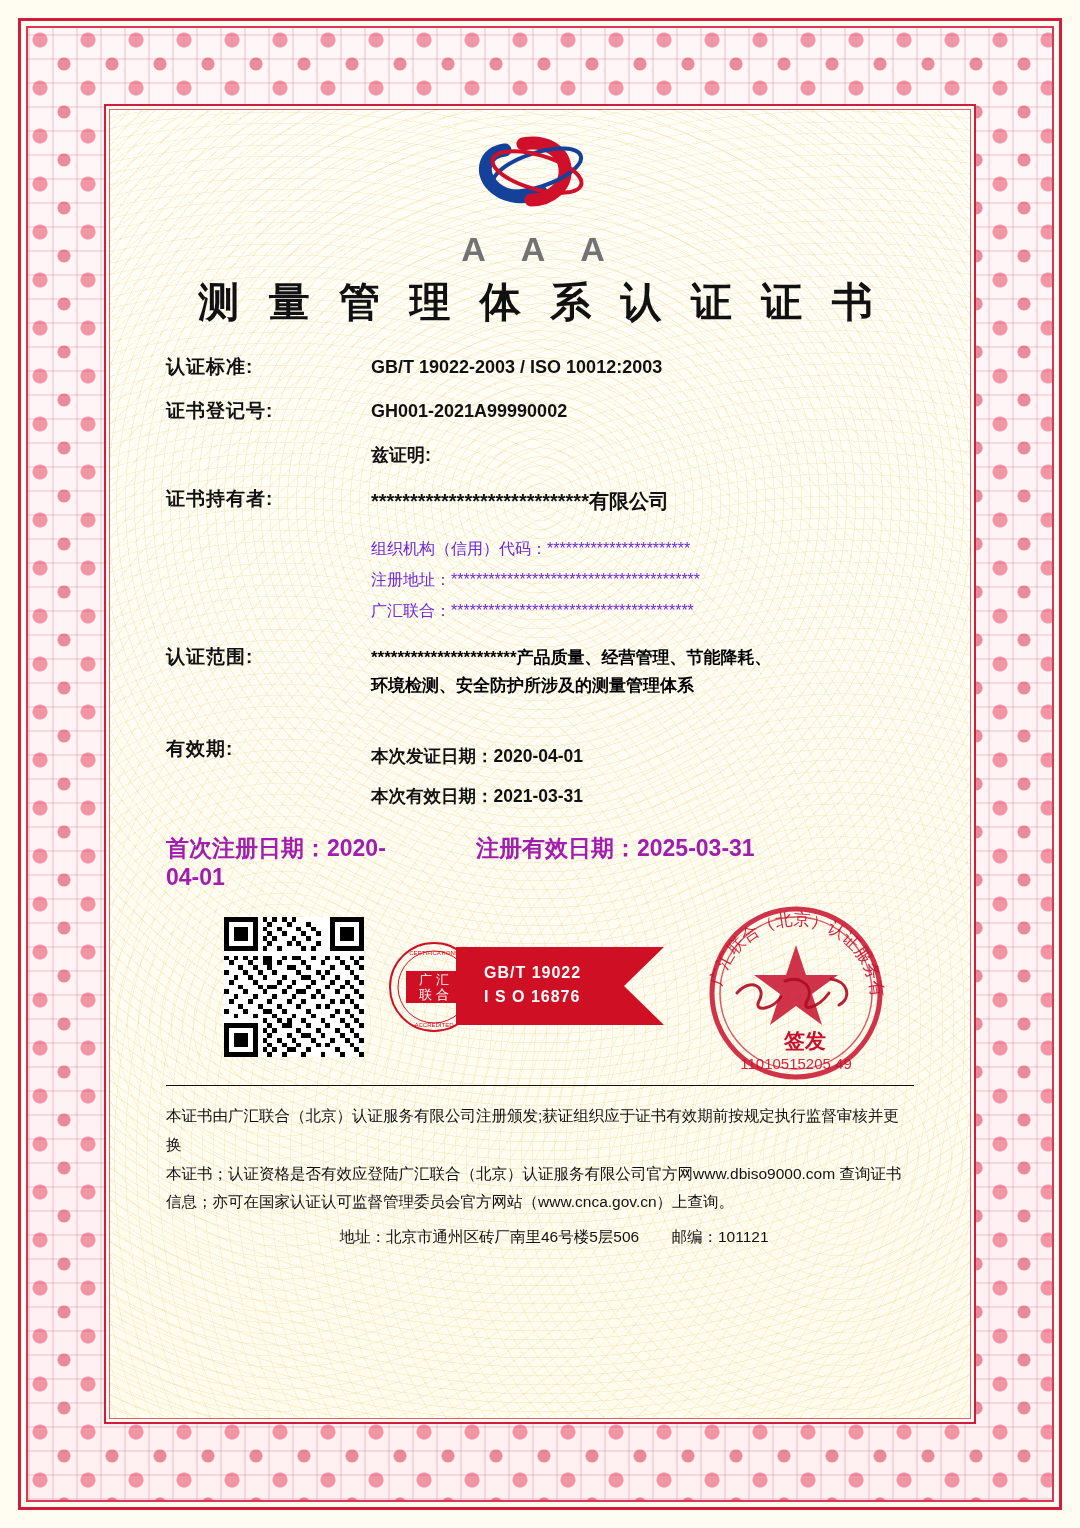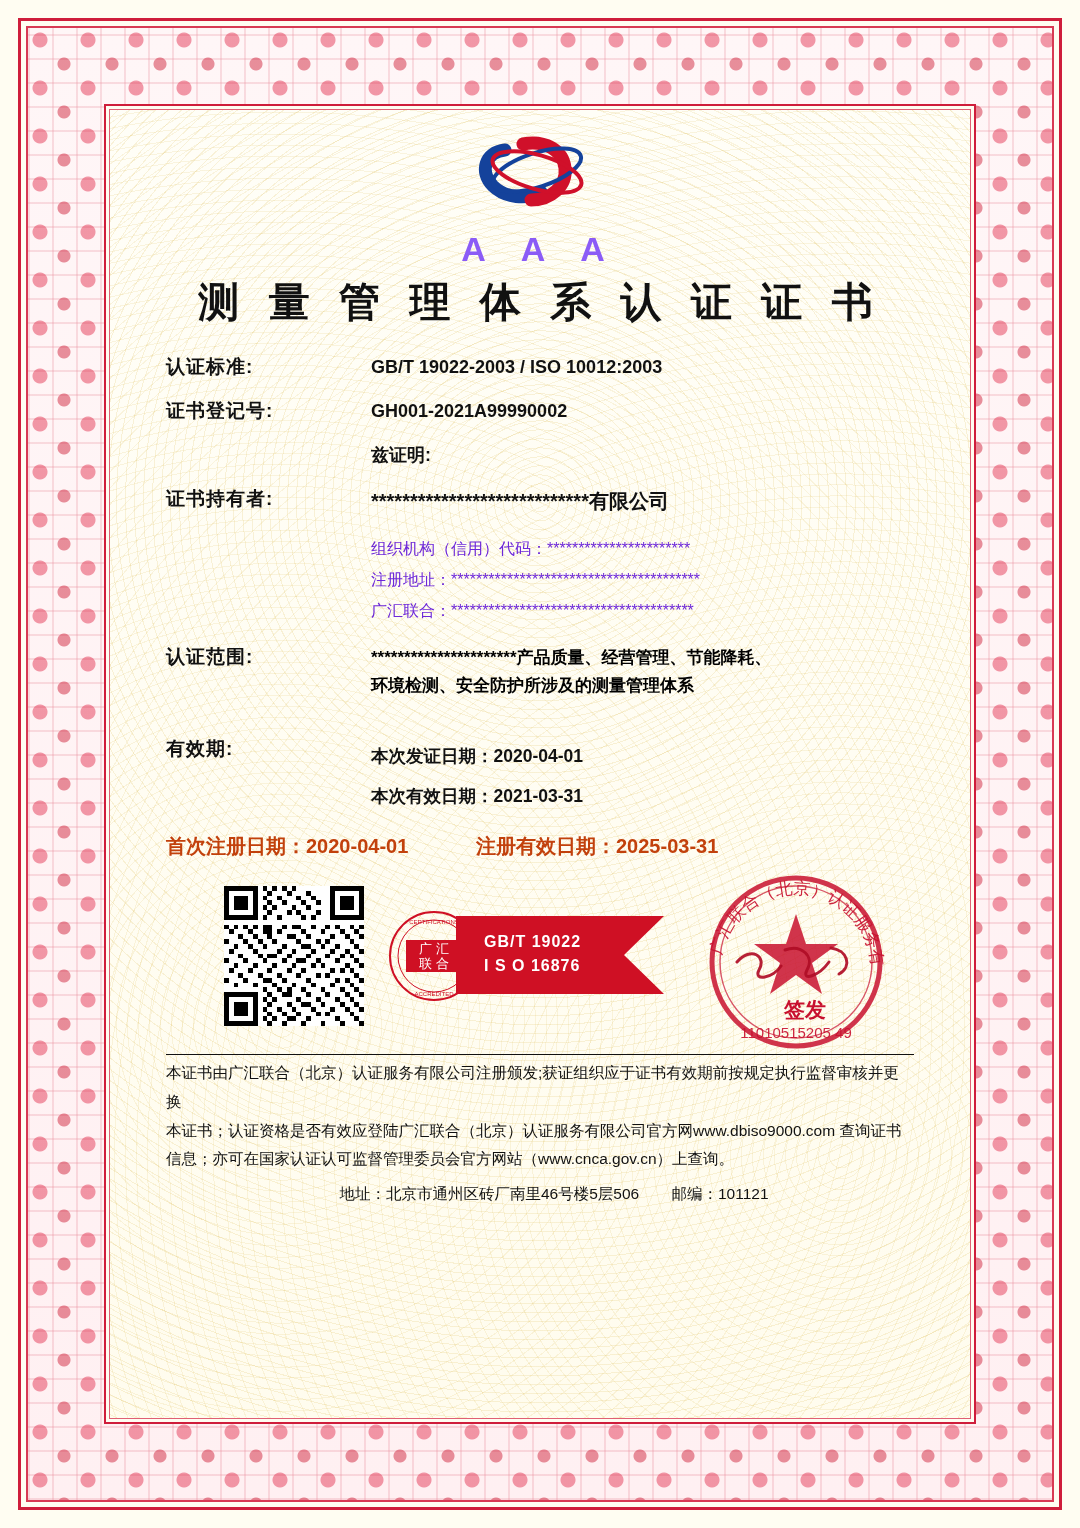--- a/index.html
+++ b/index.html
@@ -58,21 +58,21 @@
     padding:14px 56px 0 56px;
   }
   
   .logo-wrap { text-align:center; margin-top:6px; }
   .logo-mark { width:150px; height:90px; display:inline-block; }
   .logo-text {
     font-size:25px; font-weight:bold; color:#14429b;
     letter-spacing:.5px; margin-top:-6px;
   }
   .aaa {
-    font-size:34px; font-weight:bold; color:#8b5cf6;
+    font-size:34px; font-weight:bold; color:#737373;
     letter-spacing:14px; margin-top:6px;
   }
   .cert-title {
     text-align:center;
     font-size:41px; font-weight:bold; color:#111;
     letter-spacing:9px; margin-top:6px;
   }
   
   .rows { margin-top:24px; }
   .row { display:flex; align-items:flex-start; margin-bottom:17px; }
@@ -82,21 +82,21 @@
     letter-spacing:1px;
   }
   .val { font-size:18px; font-weight:bold; color:#111; line-height:1.5; }
   .sub { font-size:16px; color:#6d28d9; line-height:1.95; font-weight:normal; }
   .scope { font-size:17px; line-height:1.65; font-weight:bold; }
   .para { margin-top:26px; font-size:16.5px; line-height:1.95; color:#111; }
   .para .aaa-red { color:#cf1024; font-weight:bold; }
   .validity { margin-top:36px; }
   .validity .val { font-weight:bold; font-size:17.5px; line-height:2.3; }
   .reg-line {
-    display:flex; margin-top:16px; font-size:20px; font-weight:bold; color:#c2410c;
+    display:flex; margin-top:16px; font-size:23px; font-weight:bold; color:#a21caf;
   }
   .reg-line .c1 { width:250px; }
   .reg-line .c2 { margin-left:60px; }
   
   .badge-area { position:relative; height:170px; margin-top:18px; }
   .qr { position:absolute; left:58px; top:8px; width:140px; height:140px; }
   .mark-round {
     position:absolute; left:222px; top:32px; width:92px; height:92px;
   }
   .mark-flag { position:absolute; left:290px; top:38px; width:208px; height:88px; }
@@ -104,21 +104,21 @@
     position:absolute; left:28px; top:14px; color:#fff;
     font-size:16px; font-weight:bold; line-height:1.5; letter-spacing:1px;
   }
   .seal { position:absolute; right:10px; top:-8px; width:215px; height:200px; }
   .seal-sign {
     position:absolute; right:88px; top:118px;
     font-size:21px; font-weight:bold; color:#c8102e;
   }
   
   .footer {
-    margin-top:6px; border-top:1.5px solid #111; padding-top:4px;
+    margin-top:6px; border-top:1.5px solid #111; padding-top:16px;
     font-size:15.5px; line-height:1.85; color:#111;
   }
   .footer .addr { text-align:center; margin-top:6px; }
   .footer .addr span { margin-left:28px; }
 </style>
 </head>
 <body>
 
 <div class="page">
   <div class="border-outer"></div>

